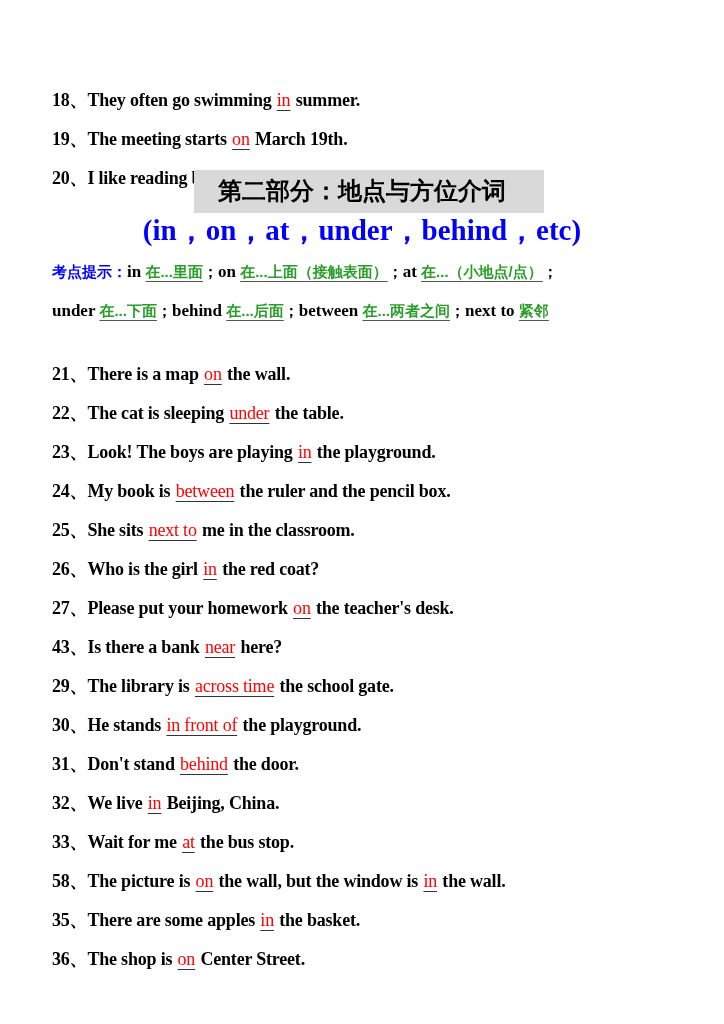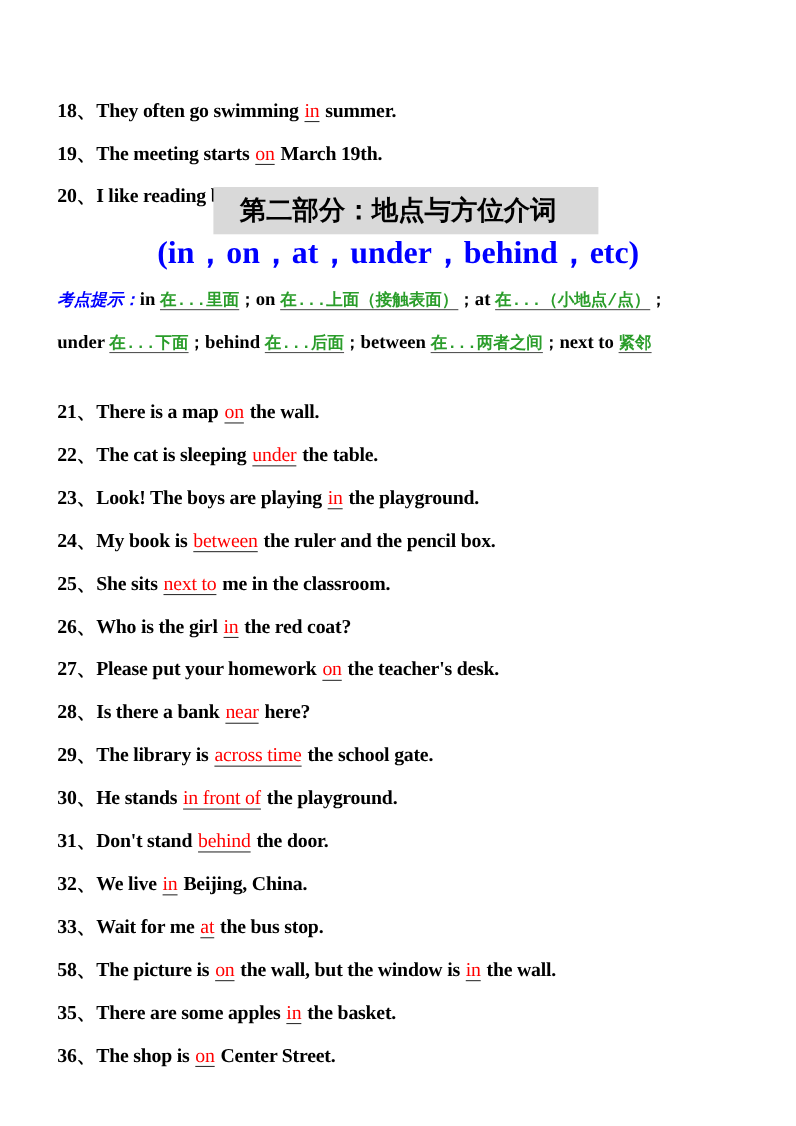--- a/index.html
+++ b/index.html
@@ -12,23 +12,23 @@
          text-decoration-thickness: 1px; padding: 0 1px; }
   .title-box { position: absolute; left: 194px; top: 170px; width: 350px; height: 43px;
                background: #d9d9d9; }
   .title { position: absolute; left: 0; width: 724px; top: 172px; text-align: center;
            font-size: 24px; font-weight: bold; line-height: 38px;
            font-family: "DejaVu Serif", serif; }
   .subtitle { position: absolute; left: 0; width: 724px; top: 212px; text-align: center;
               font-size: 29px; font-weight: bold; color: #0000ff; line-height: 36px; }
   .hint { position: absolute; left: 52px; font-size: 17px; font-weight: bold;
           white-space: nowrap; line-height: 22px; }
-  .hint-label { color: #0000ff; font-family: "DejaVu Sans", sans-serif; font-size: 15px; font-style: italic; }
+  .hint-label { color: #0000ff; font-family: "DejaVu Sans", sans-serif; font-size: 15px; }
   .green { color: #2a9d2a; text-decoration: underline; text-decoration-color: #555555;
-           text-underline-offset: 4px; font-family: Liberation Mono, monospace; font-size: 15px; }
+           text-underline-offset: 4px; font-family: Liberation Sans, sans-serif; font-size: 15px; }
   .sep { font-family: "DejaVu Sans", sans-serif; font-size: 15px; }
 </style>
 </head>
 <body>
 
 <div class="line" style="top:65px">
   <span>18、</span><span>They often go swimming </span><span class="ans">in</span><span> summer.</span>
 </div>
 <div class="line" style="top:104px">
   <span>19、</span><span>The meeting starts </span><span class="ans">on</span><span> March 19th.</span>
@@ -48,21 +48,21 @@
   <span>under </span><span class="green">在...下面</span><span class="sep">；</span><span>behind </span><span class="green">在...后面</span><span class="sep">；</span><span>between </span><span class="green">在...两者之间</span><span class="sep">；</span><span>next to </span><span class="green">紧邻</span>
 </div>
 
 <div class="line" style="top:339px"><span>21、</span><span>There is a map </span><span class="ans">on</span><span> the wall.</span></div>
 <div class="line" style="top:378px"><span>22、</span><span>The cat is sleeping </span><span class="ans">under</span><span> the table.</span></div>
 <div class="line" style="top:417px"><span>23、</span><span>Look! The boys are playing </span><span class="ans">in</span><span> the playground.</span></div>
 <div class="line" style="top:456px"><span>24、</span><span>My book is </span><span class="ans">between</span><span> the ruler and the pencil box.</span></div>
 <div class="line" style="top:495px"><span>25、</span><span>She sits </span><span class="ans">next to</span><span> me in the classroom.</span></div>
 <div class="line" style="top:534px"><span>26、</span><span>Who is the girl </span><span class="ans">in</span><span> the red coat?</span></div>
 <div class="line" style="top:573px"><span>27、</span><span>Please put your homework </span><span class="ans">on</span><span> the teacher's desk.</span></div>
-<div class="line" style="top:612px"><span>28、</span><span>Is there a bank </span><span class="ans">near</span><span> here?</span></div>
+<div class="line" style="top:612px"><span>43、</span><span>Is there a bank </span><span class="ans">near</span><span> here?</span></div>
 <div class="line" style="top:651px"><span>29、</span><span>The library is </span><span class="ans">across time</span><span> the school gate.</span></div>
 <div class="line" style="top:690px"><span>30、</span><span>He stands </span><span class="ans">in front of</span><span> the playground.</span></div>
 <div class="line" style="top:729px"><span>31、</span><span>Don't stand </span><span class="ans">behind</span><span> the door.</span></div>
 <div class="line" style="top:768px"><span>32、</span><span>We live </span><span class="ans">in</span><span> Beijing, China.</span></div>
 <div class="line" style="top:807px"><span>33、</span><span>Wait for me </span><span class="ans">at</span><span> the bus stop.</span></div>
 <div class="line" style="top:846px"><span>58、</span><span>The picture is </span><span class="ans">on</span><span> the wall, but the window is </span><span class="ans">in</span><span> the wall.</span></div>
 <div class="line" style="top:885px"><span>35、</span><span>There are some apples </span><span class="ans">in</span><span> the basket.</span></div>
 <div class="line" style="top:924px"><span>36、</span><span>The shop is </span><span class="ans">on</span><span> Center Street.</span></div>
 
 </body></html>

